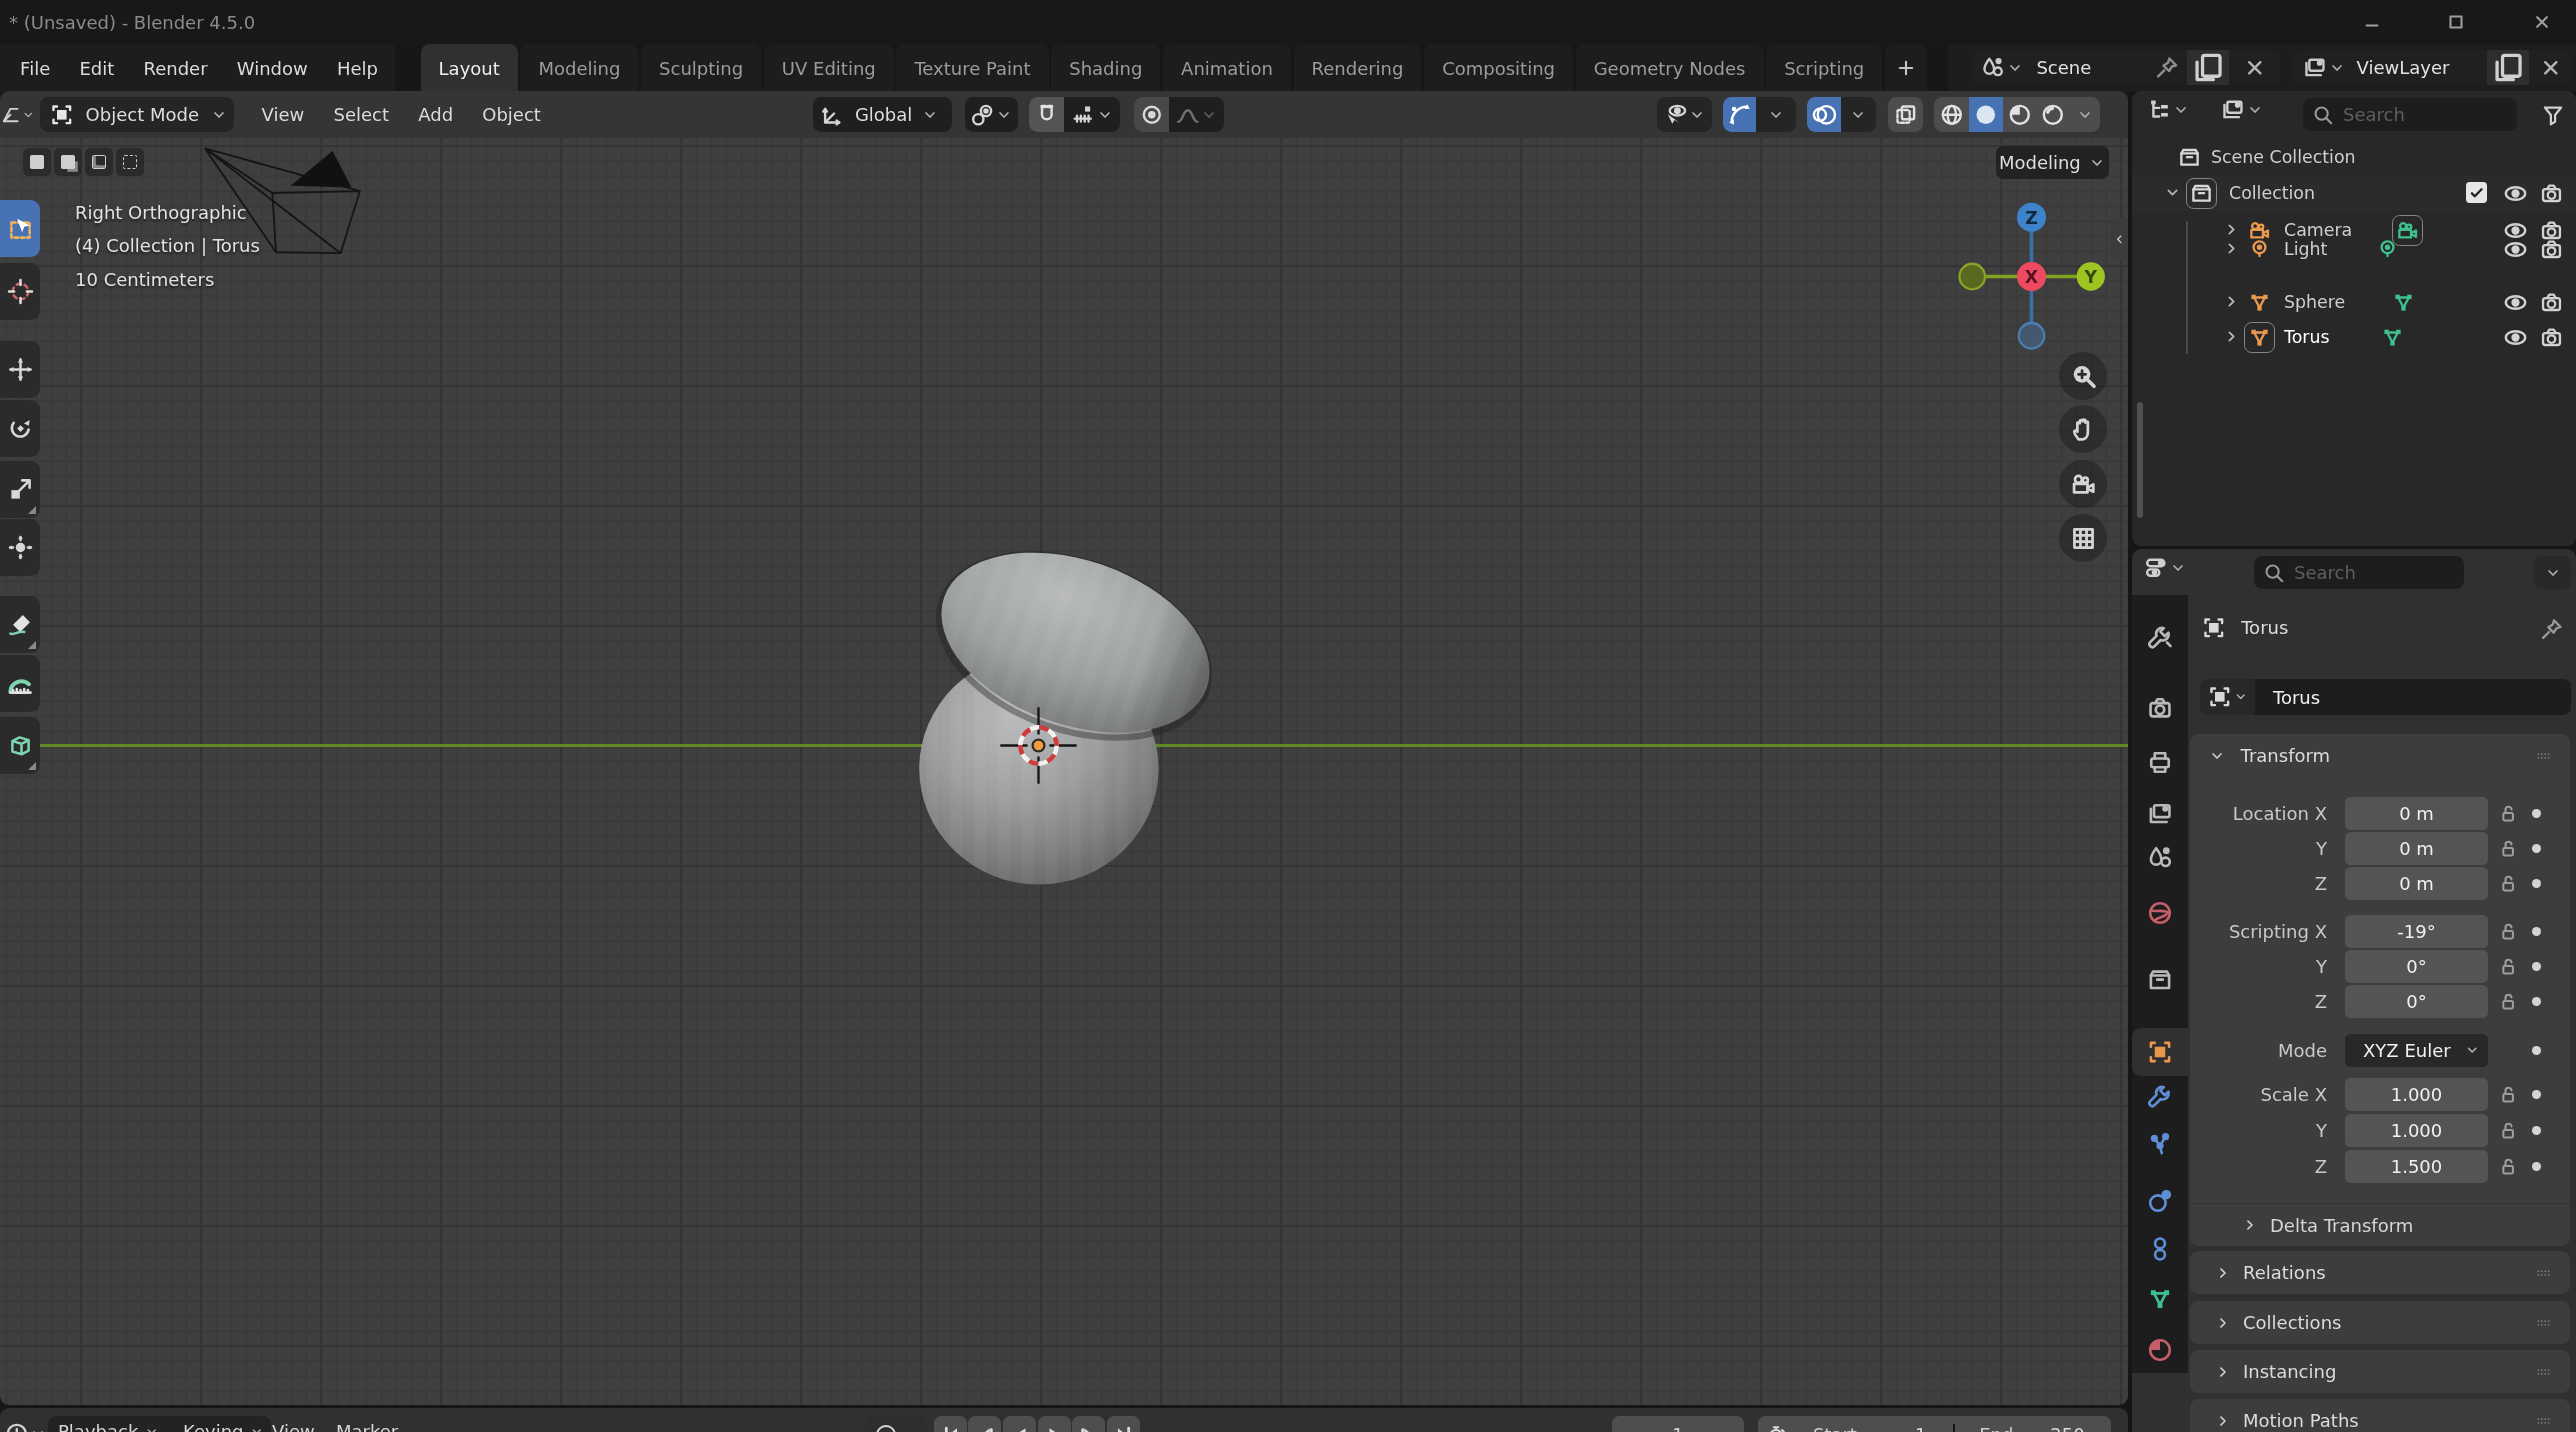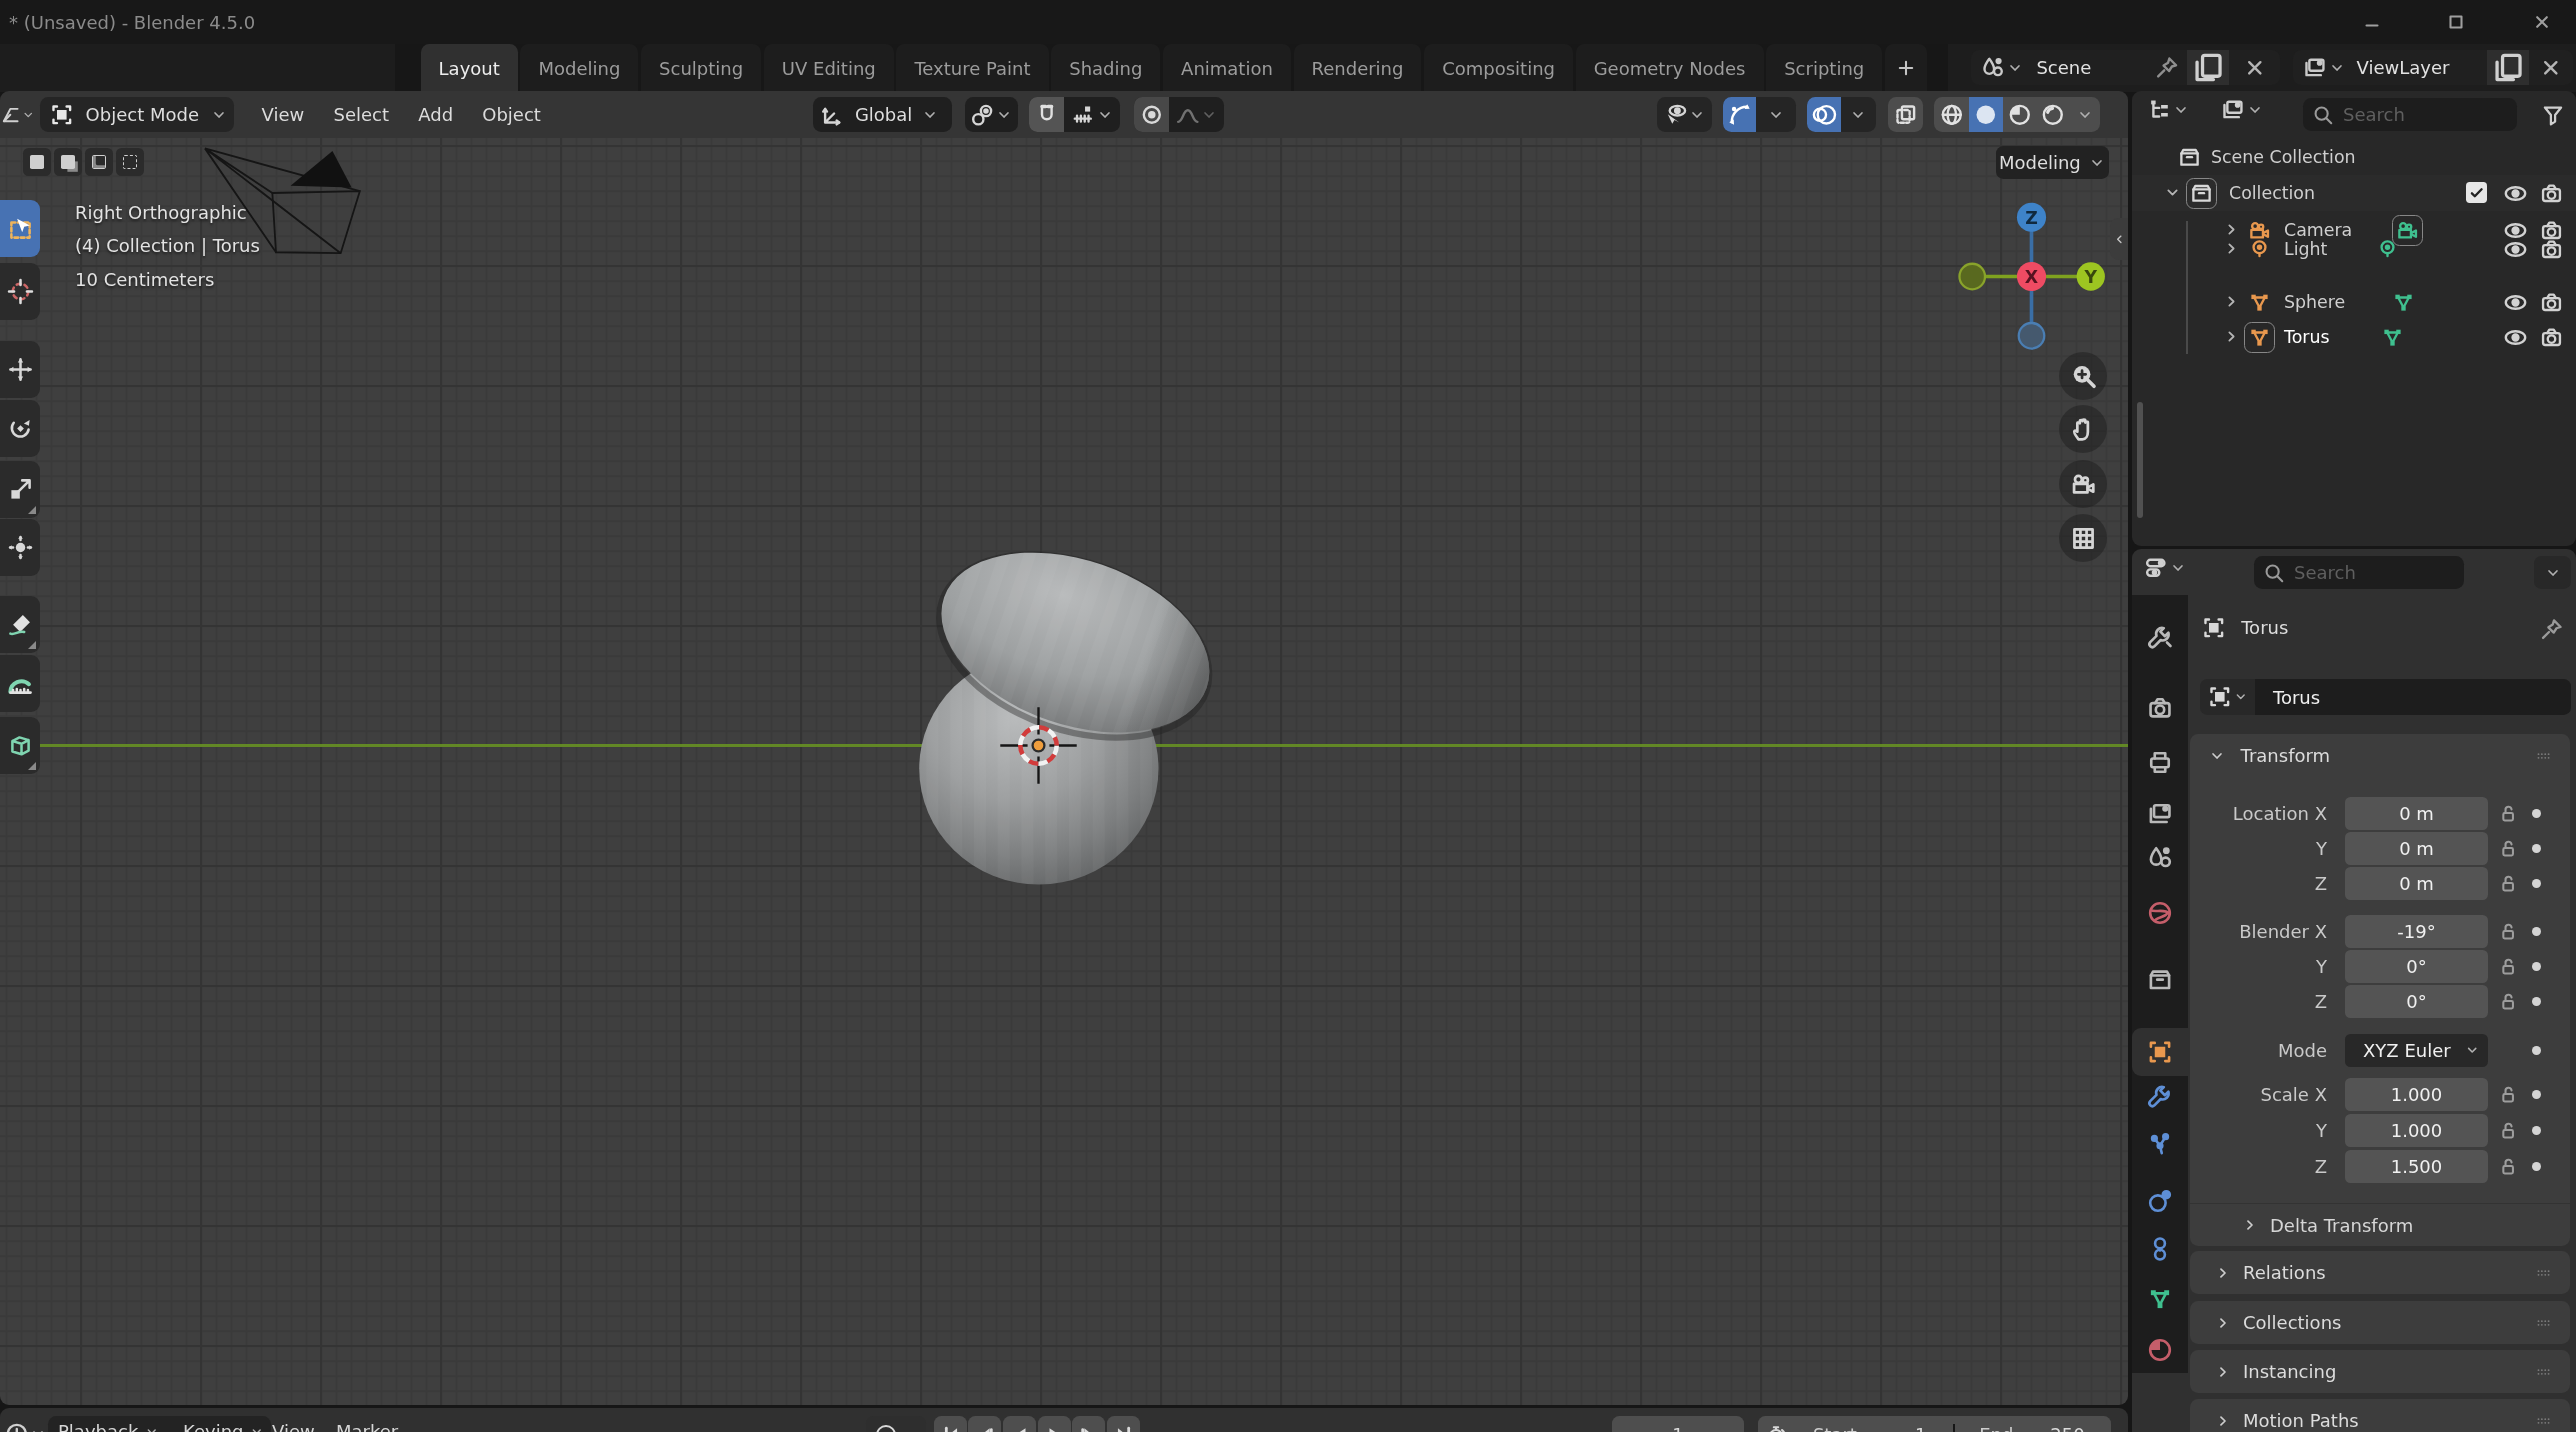--- a/index.html
+++ b/index.html
@@ -104,20 +104,27 @@
     <div class="abs winbtn" style="left:2523px">
         <span class="ico i16">
           <svg viewBox="0 0 16 16" fill="none" stroke="currentColor" stroke-width="1.5" stroke-linecap="round" stroke-linejoin="round">
             <path d="M4.5 4.5l7 7M11.5 4.5l-7 7"></path>
           </svg>
         </span>
       </div>
   </div>
 
   <div class="abs" id="topbar">
+    <div id="menus" class="abs">
+        <div class="menu-item">File</div>
+        <div class="menu-item">Edit</div>
+        <div class="menu-item">Render</div>
+        <div class="menu-item">Window</div>
+        <div class="menu-item">Help</div>
+      </div>
     <div id="tabstrip" class="abs">
       <span style="display:contents">
         
       <div class="tab active">
             <span>Layout</span>
           </div><div class="tab">
             <span>Modeling</span>
           </div><div class="tab">
             <span>Sculpting</span>
           </div><div class="tab">
@@ -1121,21 +1128,21 @@
             <span class="lock ico">
               <svg viewBox="0 0 16 16" fill="none" stroke="currentColor" stroke-width="1.5" stroke-linecap="round" stroke-linejoin="round">
                 <rect x="4.6" y="8" width="7" height="5.4" rx="1"></rect>
                 <path d="M6.2 8V6a2.2 2.2 0 014.4-.6"></path>
               </svg>
             </span>
             <span class="kdot"></span>
           </div>
         
           <div class="trow" style="top: 180px;">
-            <span class="lbl">Blender X</span>
+            <span class="lbl">Scripting X</span>
             <span class="fld">
               <span>-19°</span>
             </span>
             <span class="lock ico">
               <svg viewBox="0 0 16 16" fill="none" stroke="currentColor" stroke-width="1.5" stroke-linecap="round" stroke-linejoin="round">
                 <rect x="4.6" y="8" width="7" height="5.4" rx="1"></rect>
                 <path d="M6.2 8V6a2.2 2.2 0 014.4-.6"></path>
               </svg>
             </span>
             <span class="kdot"></span>

